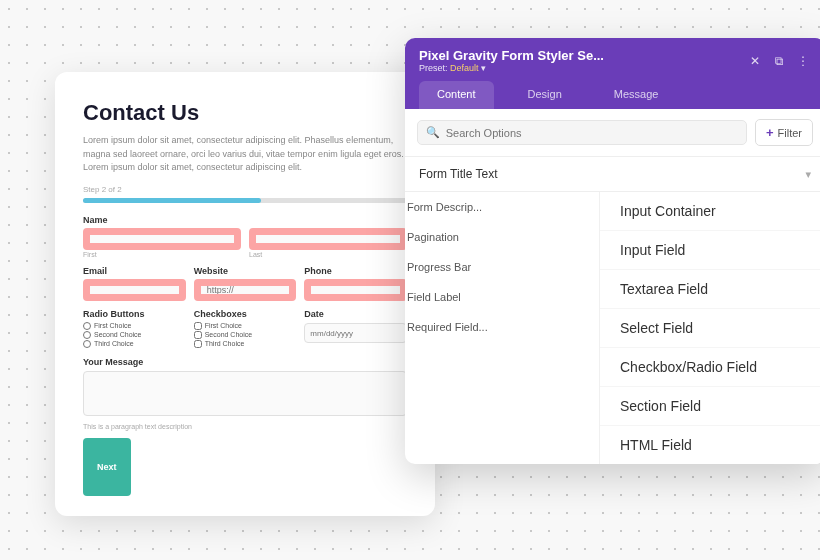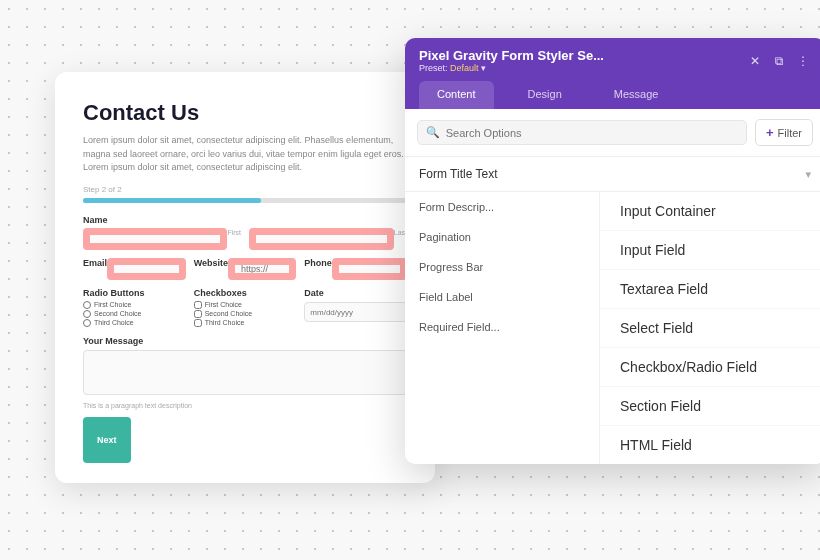--- a/index.html
+++ b/index.html
@@ -79,21 +79,21 @@
 
     .field-row {
       display: flex;
       gap: 8px;
       margin-bottom: 8px;
     }
 
     .field-group {
       flex: 1;
       display: flex;
-      flex-direction: row;
+      flex-direction: column;
     }
 
     .sub-label {
       font-size: 7px;
       color: #aaa;
       margin-top: 1px;
     }
 
     input[type="text"].form-input {
       border: 7px solid #fca5a5;
@@ -155,21 +155,21 @@
       color: #aaa;
       margin-top: 3px;
       margin-bottom: 8px;
     }
 
     .next-btn {
       background: #3bb5a0;
       color: #fff;
       border: none;
       border-radius: 4px;
-      padding: 18px 14px;
+      padding: 24px 14px;
       font-size: 9px;
       cursor: pointer;
       font-weight: 600;
     }
 
     
     .plugin-popup {
       position: absolute;
       left: 405px;
       top: 38px;
@@ -327,21 +327,21 @@
       display: flex;
       overflow: hidden;
     }
 
     .left-panel {
       width: 195px;
       border-right: 1px solid #f0f0f0;
     }
 
     .left-menu-item {
-      padding: 9px 14px;
+      padding: 9px 2px;
       font-size: 11px;
       color: #555;
       cursor: pointer;
     }
 
     .right-dropdown {
       flex: 1;
       background: #fff;
     }
 

